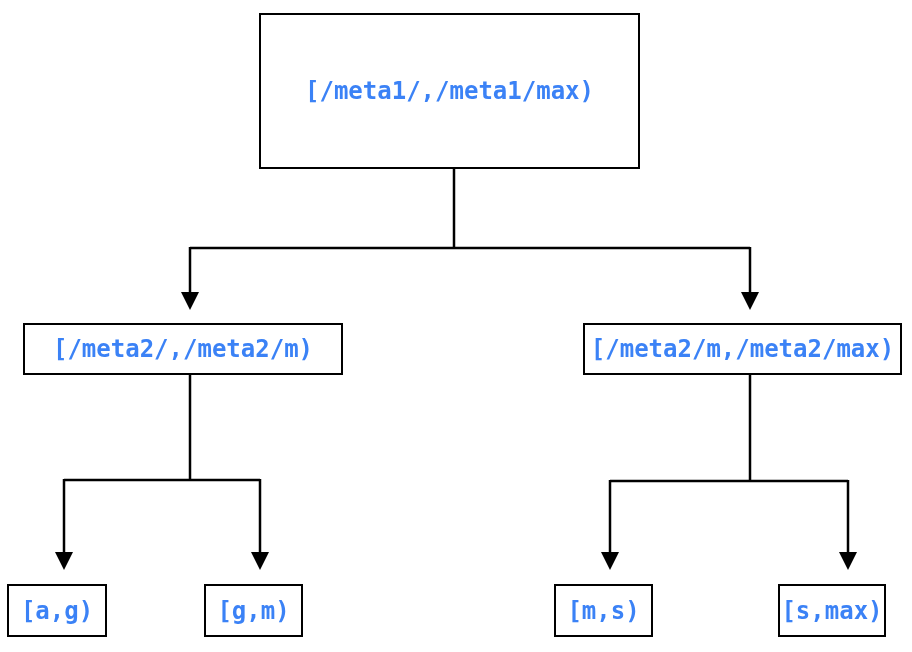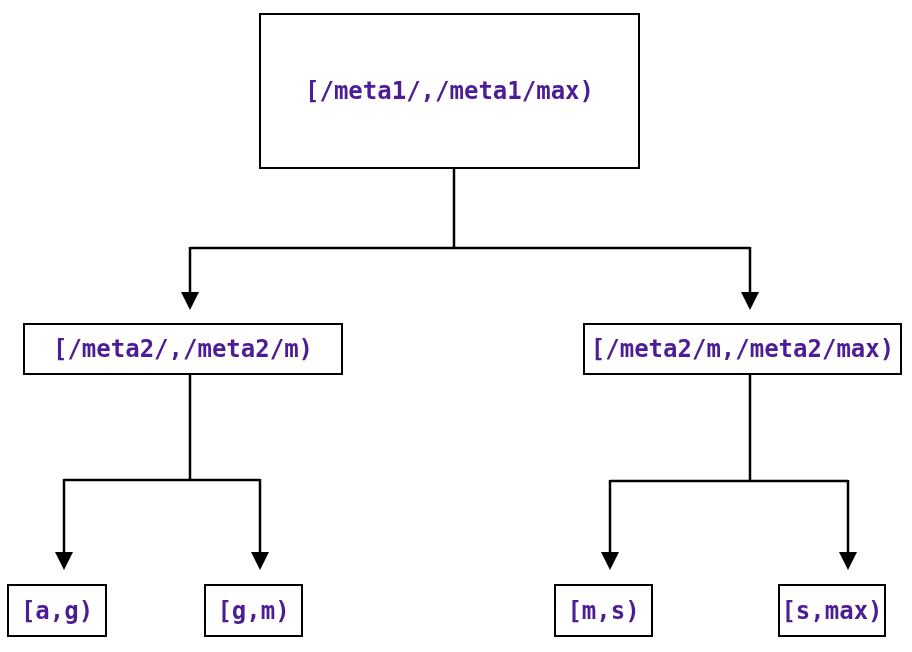--- a/index.html
+++ b/index.html
@@ -34,21 +34,21 @@
   .node {
     position: absolute;
     box-sizing: border-box;
     border: 2.5px solid #000000;
     background: #ffffff;
     display: flex;
     align-items: center;
     justify-content: center;
     font-size: 24px;
     font-weight: bold;
-    color: #4c1d95;
+    color: #3b82f6;
     white-space: nowrap;
   }
   .node-root  { left: 259px; top: 13px;  width: 381px; height: 156px; }
   .node-left  { left: 23px;  top: 323px; width: 320px; height: 52px; }
   .node-right { left: 583px; top: 323px; width: 319px; height: 52px; }
   .node-ll    { left: 7px;   top: 584px; width: 100px; height: 53px; }
   .node-lr    { left: 204px; top: 584px; width: 99px;  height: 53px; }
   .node-rl    { left: 554px; top: 584px; width: 99px;  height: 53px; align-items: center; }
   .node-rr    { left: 778px; top: 584px; width: 108px; height: 53px; }
 </style>

